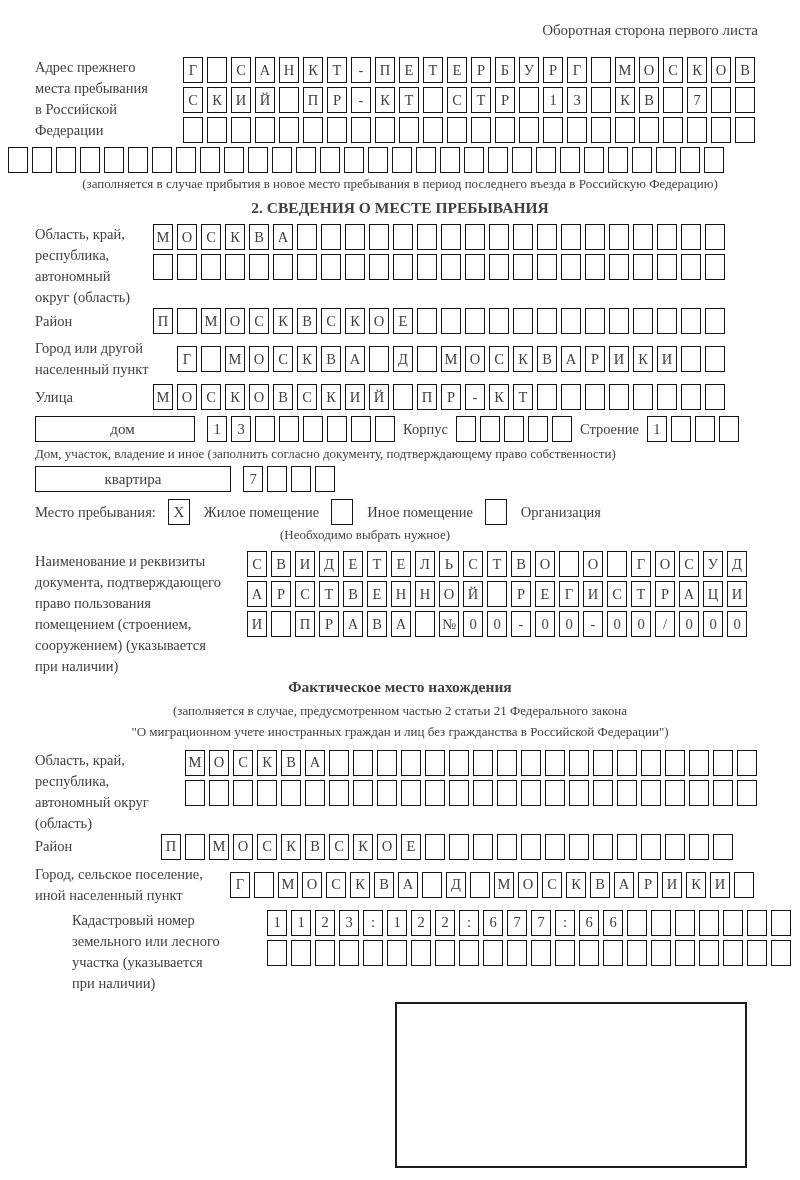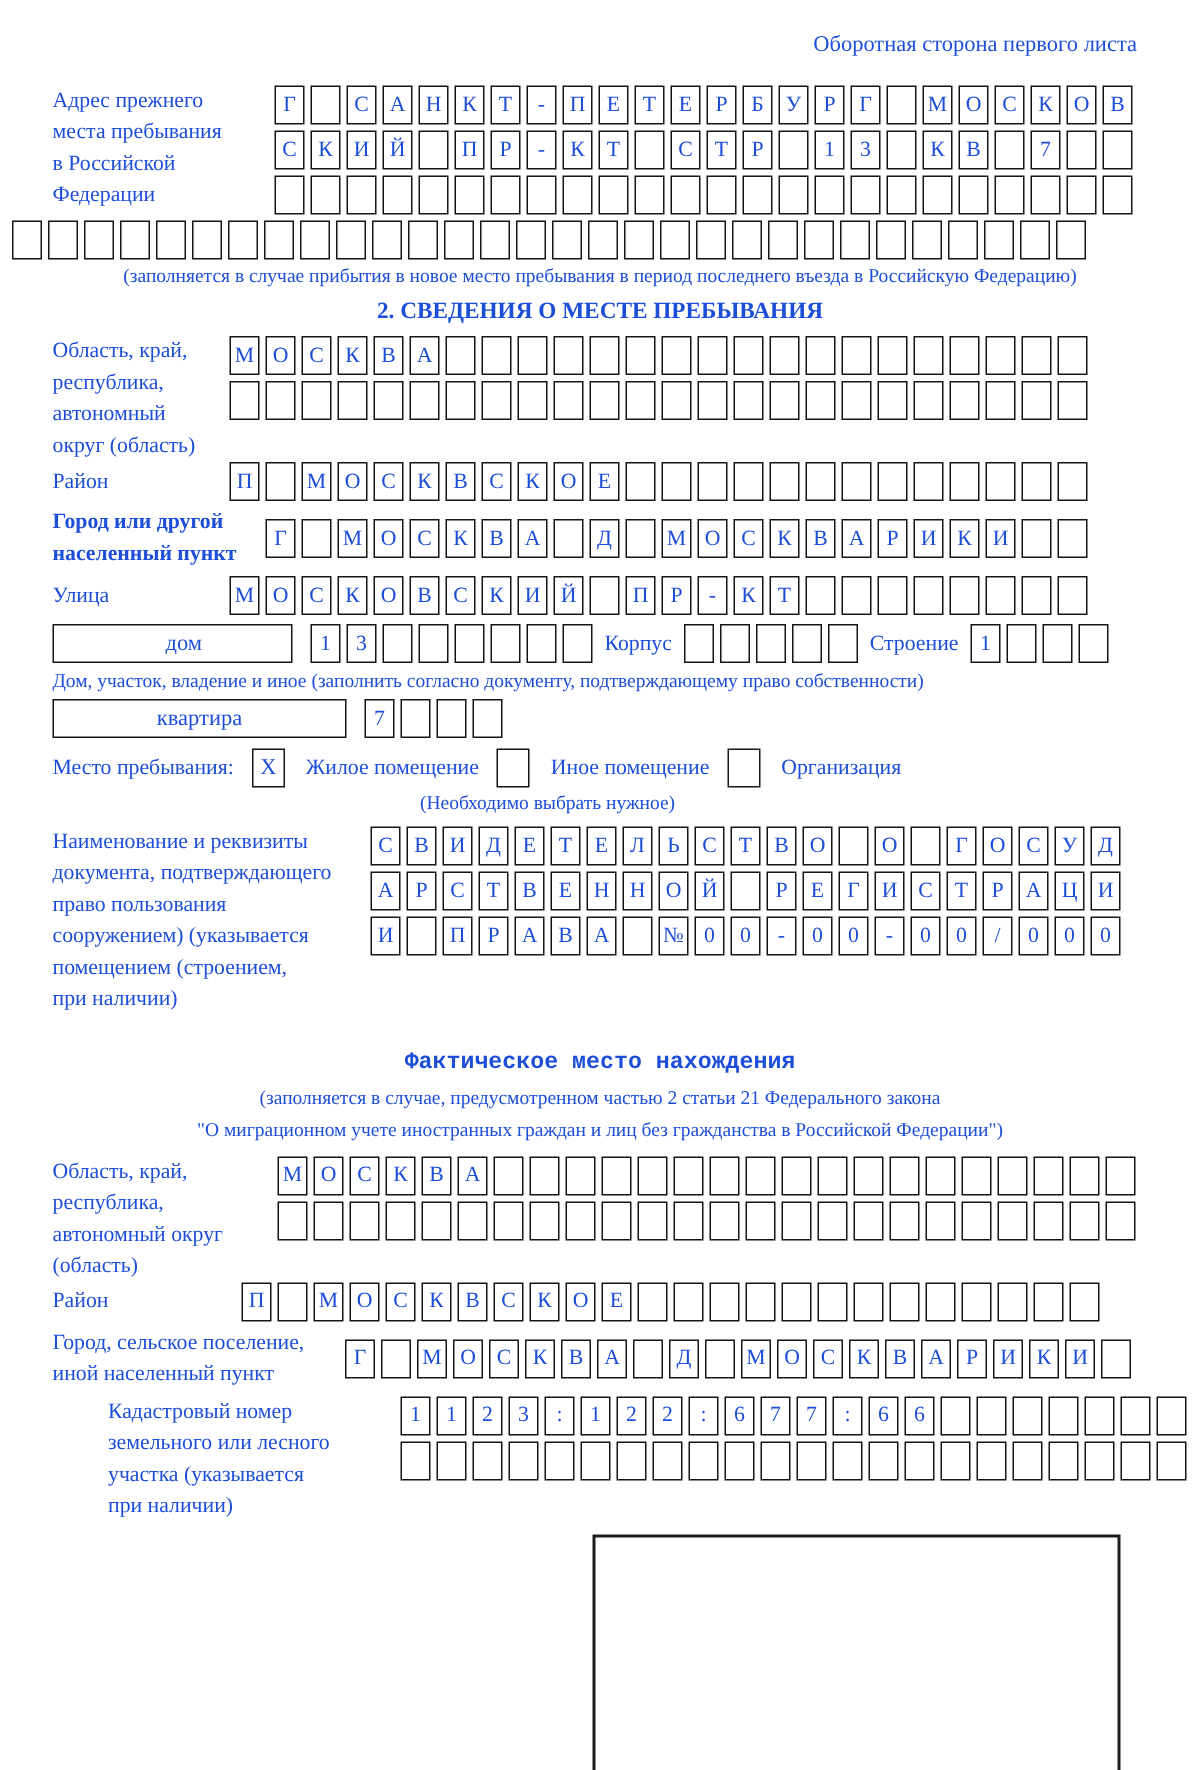--- a/index.html
+++ b/index.html
@@ -1,18 +1,18 @@
 <!DOCTYPE html>
 <html><head>
 <meta charset="utf-8">
 <style>
   html,body{margin:0;padding:0;background:#fff;}
   .sheet{
     position:relative;width:800px;height:1180px;overflow:hidden;
-    background:#fff;color:#1d4ed8;
+    background:#fff;color:#404040;
     font-family:"Liberation Serif","DejaVu Serif",serif;
   }
   .hdr{ text-align:right; padding:22px 42px 0 0; font-size:15px; }
 
   .block{display:flex;align-items:flex-start;}
   .row{display:flex;align-items:center;}
   .lbl{font-size:14.5px;line-height:21px;flex:none;}
   .ll{white-space:nowrap;}
 
   .cellrow{display:flex;gap:4px;flex:none;}
@@ -40,35 +40,35 @@
   .m35{margin-left:35px;}
   .prev-block{margin-top:18px;}
   .prev-block .lbl{width:148px;}
   .fullrow{margin:0 0 0 8px;}
   .note1{margin-top:3px;}
   .h2{margin-top:7px;}
   .oblast-block{margin-top:7px;}
   .oblast-block .lbl{width:118px;}
   .raion-row .lbl{width:118px;}
   .gorod-row{margin-top:4px;}
-  .gorod-row .lbl{width:142px;font-weight:bold;}
+  .gorod-row .lbl{width:142px;}
   .ulitsa-row{margin-top:4px;}
   .ulitsa-row .lbl{width:118px;}
   .dom-row{margin-top:6px;}
   .dom-box{width:160px;margin-right:12px;padding-left:15px;}
   .kv-box{width:196px;margin-right:12px;}
   .gap-lbl{margin:0 8px;}
   .under-note{margin:4px 0 4px 35px;}
   .mesto-row{margin-top:7px;}
   .mesto-row .inl-lbl{margin-right:12px;}
   .mesto-row .checkbox{margin-right:14px;}
   .mesto-note{width:730px;margin-top:2px;}
   .doc-block{margin-top:8px;}
   .doc-block .lbl{width:212px;}
-  .h3{margin-top:22px;font-family:Liberation Mono, monospace;}
+  .h3{margin-top:1px;}
   .note3{margin-top:5px;line-height:1.6;}
   .oblast3-block{margin-top:7px;}
   .oblast3-block .lbl{width:150px;}
   .raion3-row .lbl{width:126px;}
   .gorod3-row{margin-top:4px;}
   .gorod3-row .lbl{width:195px;}
   .kadastr-block{margin-top:4px;}
   .kadastr-block .lbl{width:195px;margin-left:37px;}
   .stamp-box{
     margin:8px 0 0 395px;width:352px;height:166px;
@@ -410,22 +410,22 @@
     <div class="checkbox"></div>
     <div class="inl-lbl">Организация</div>
   </div>
   <div class="note center mesto-note">(Необходимо выбрать нужное)</div>
 
   <div class="block doc-block m35">
     <div class="lbl">
       <div class="ll">Наименование и реквизиты</div>
       <div class="ll">документа, подтверждающего</div>
       <div class="ll">право пользования</div>
+      <div class="ll">помещением (строением,</div>
       <div class="ll">сооружением) (указывается</div>
-      <div class="ll">помещением (строением,</div>
       <div class="ll">при наличии)</div>
     </div>
     <div class="rows">
       <div class="cellrow">
           <span class="cell filled">С</span>
           <span class="cell filled">В</span>
           <span class="cell filled">И</span>
           <span class="cell filled">Д</span>
           <span class="cell filled">Е</span>
           <span class="cell filled">Т</span>

